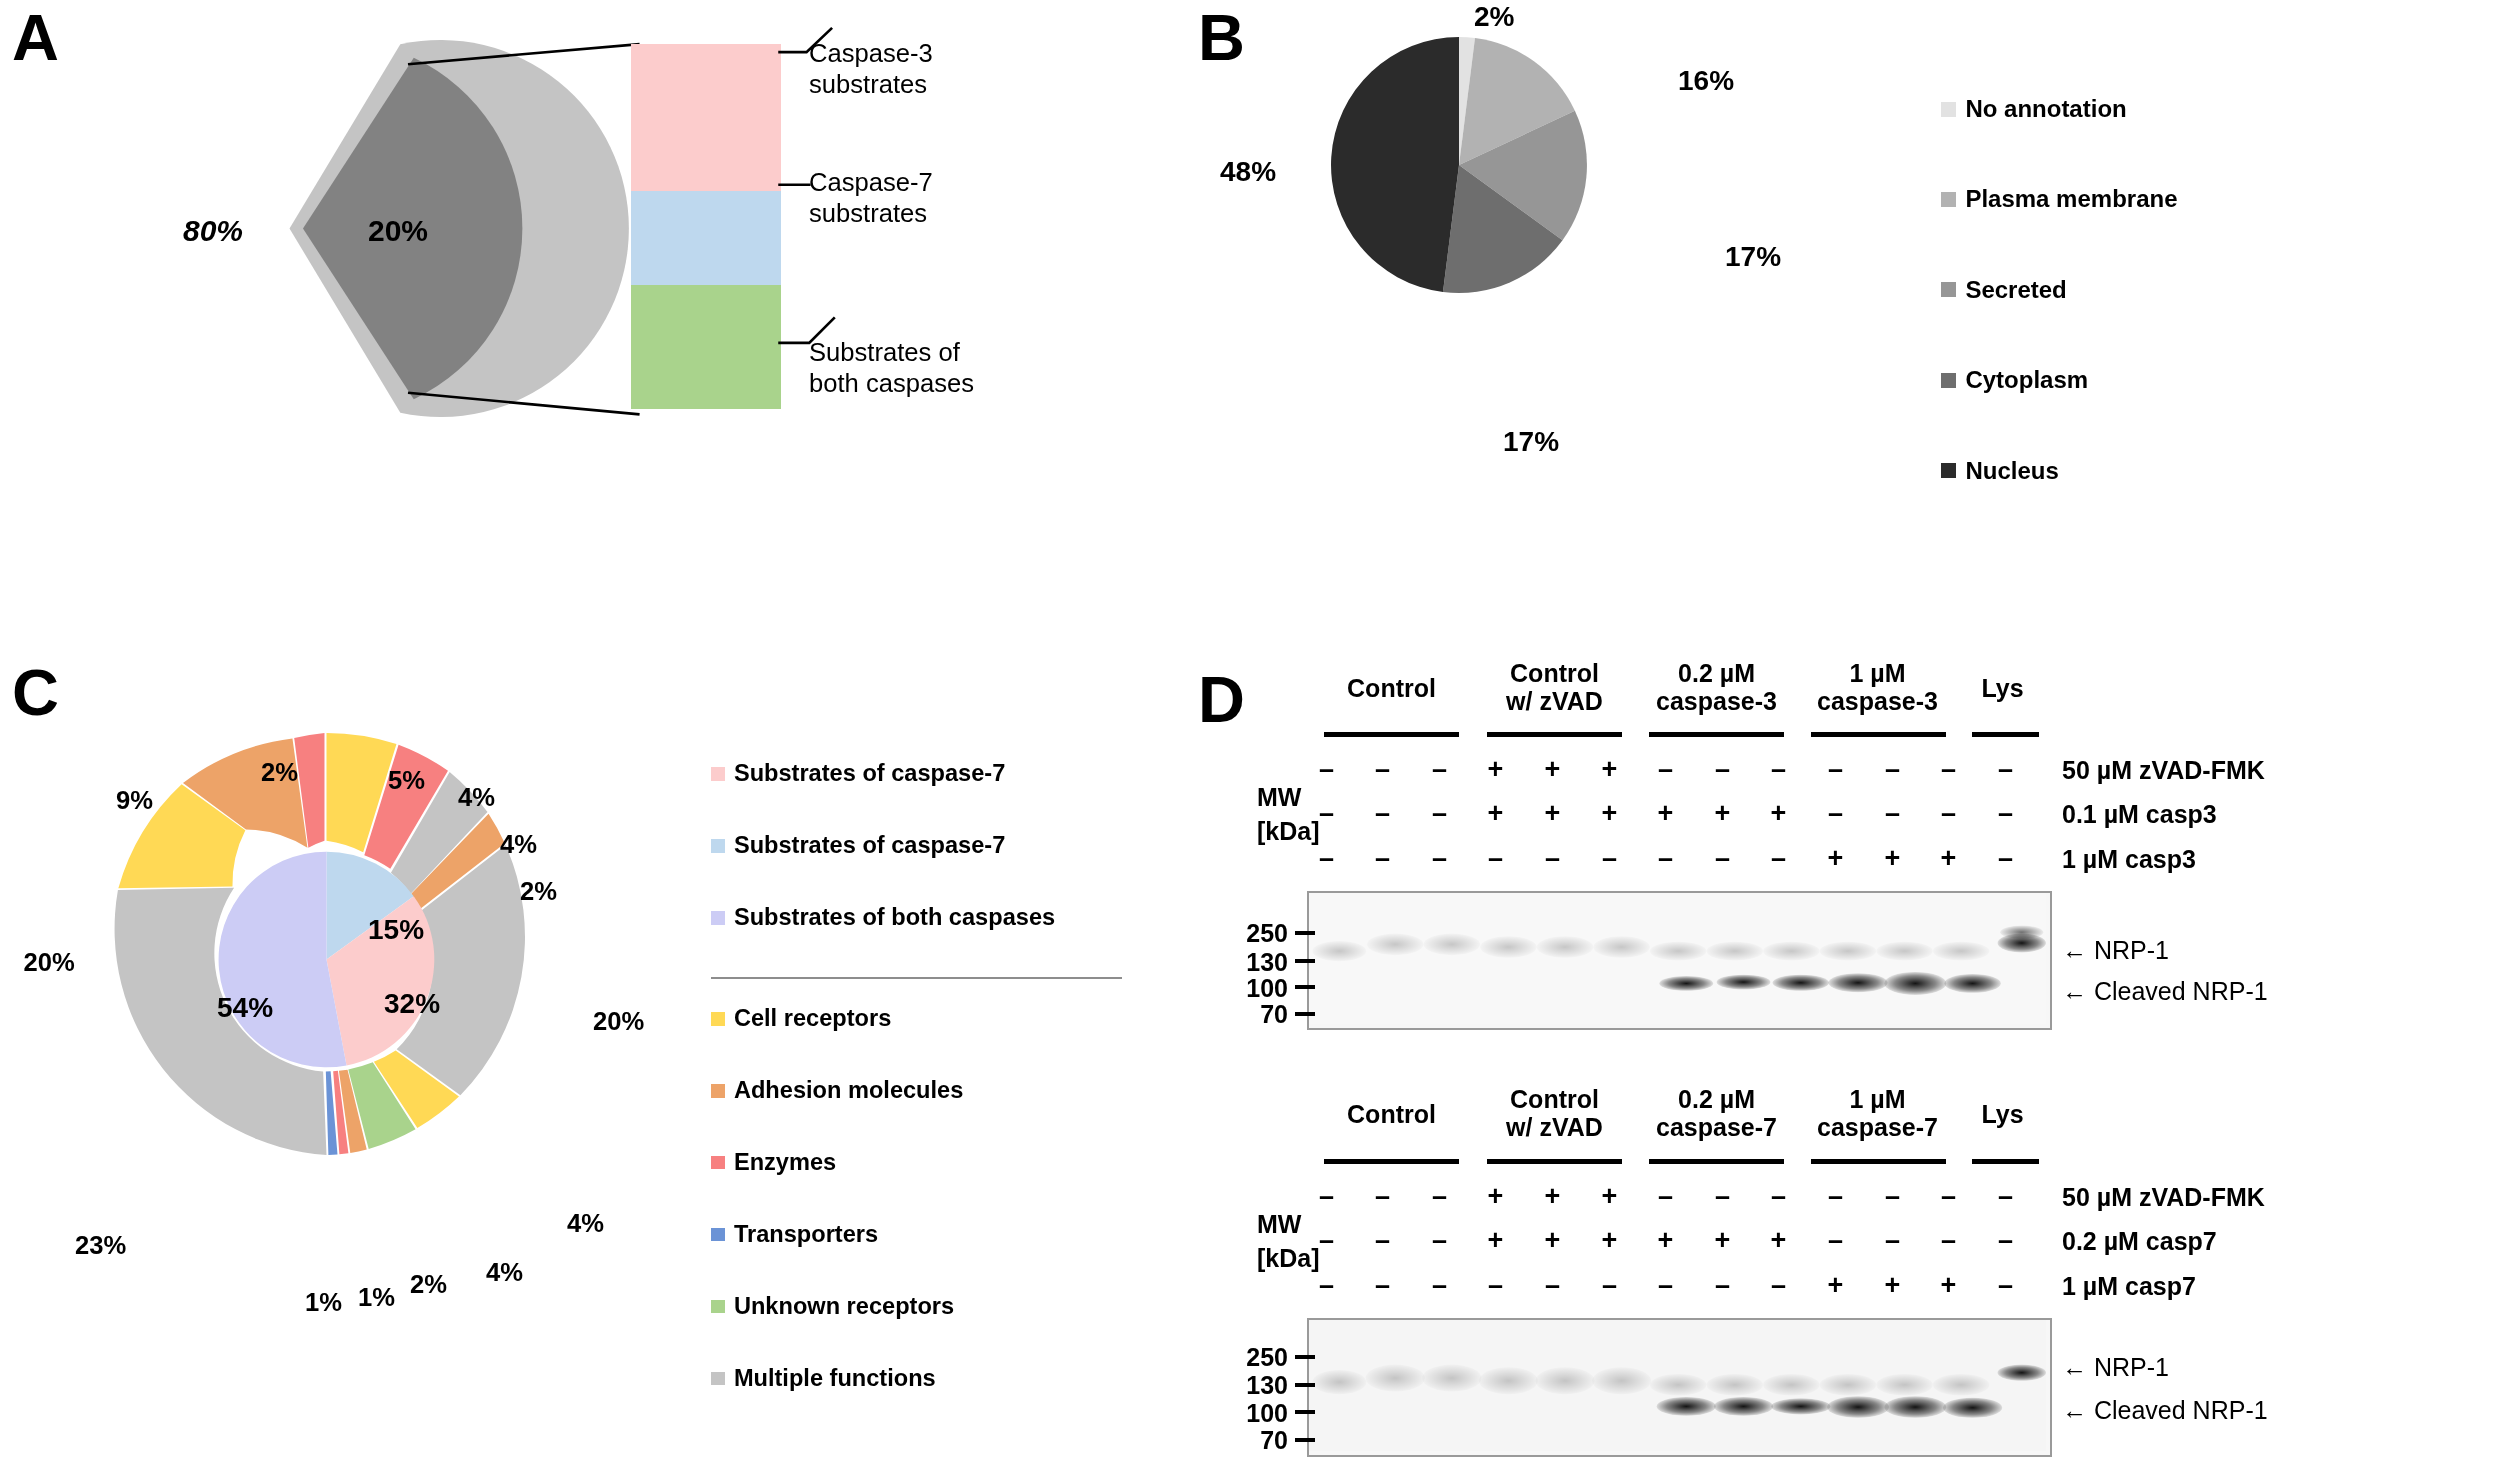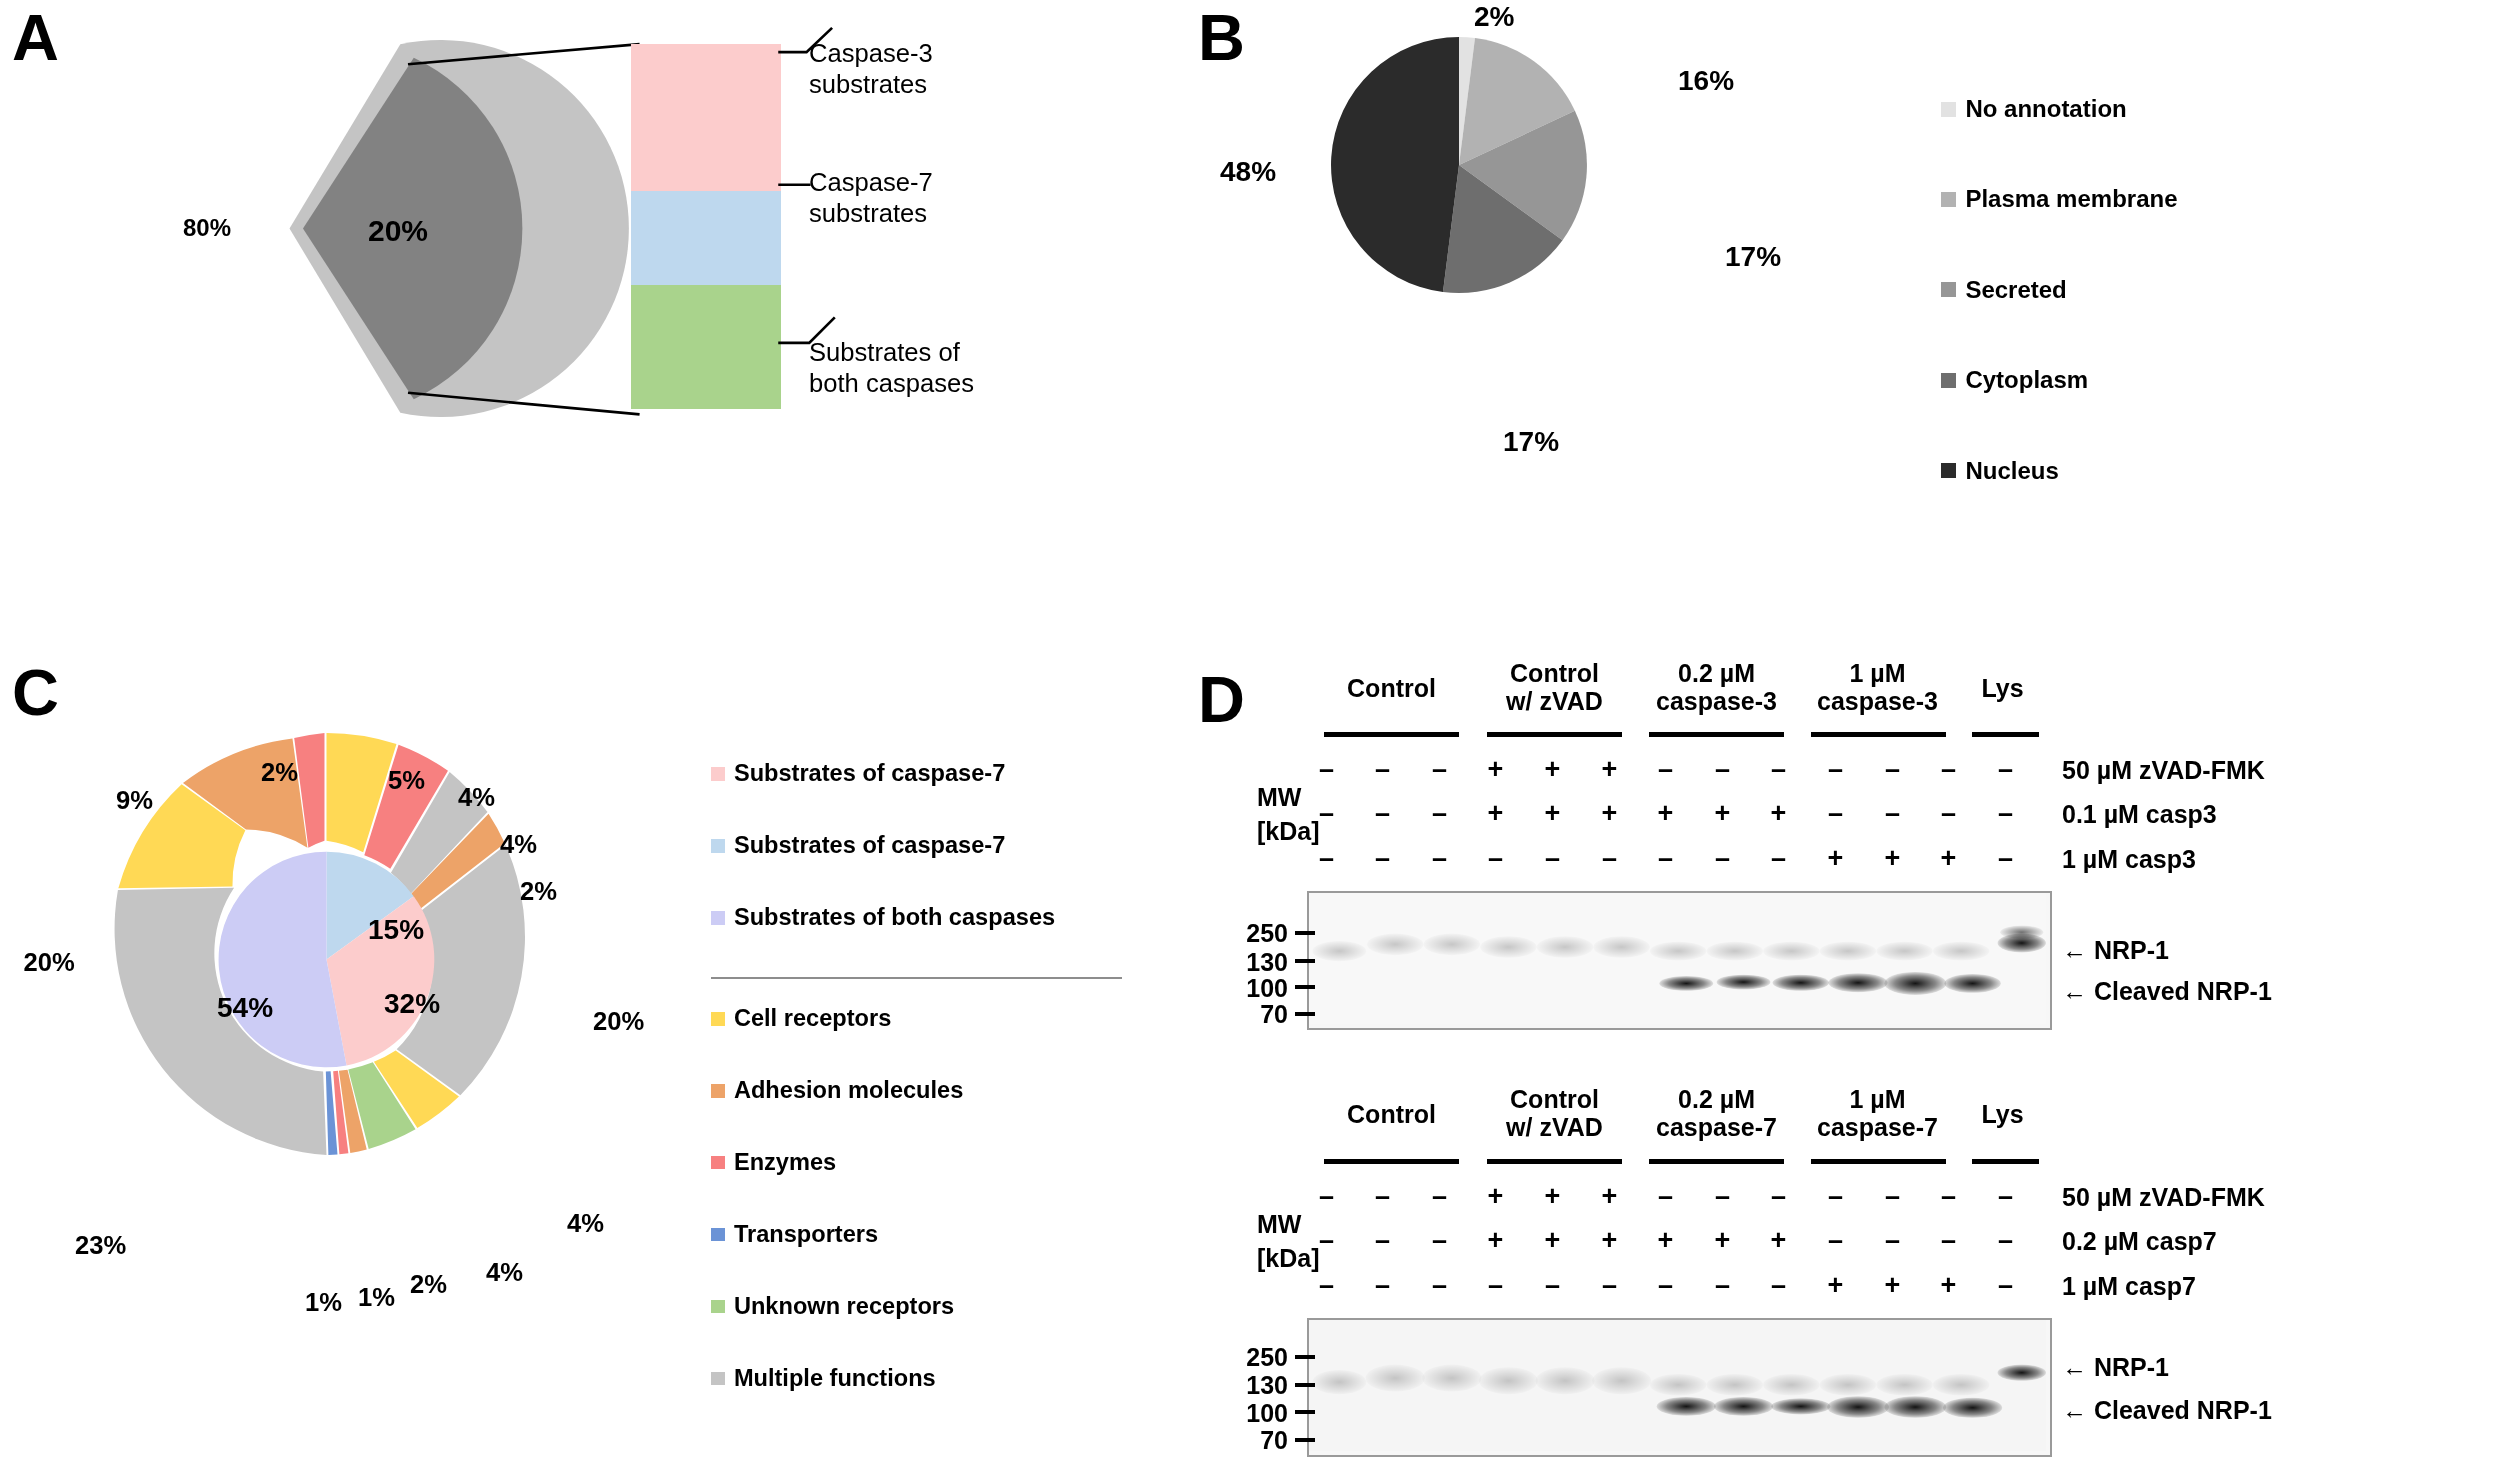--- a/index.html
+++ b/index.html
@@ -33,40 +33,40 @@
   
   #panelD{position:absolute;left:1186px;top:660px;width:1314px;height:821px;}
   .blot{position:absolute;left:0;top:0;width:1314px;}
   .blot .hdr{position:absolute;font-weight:bold;font-size:25px;text-align:center;line-height:1.12;white-space:pre-line;}
   .blot .grpline{position:absolute;height:4.7px;background:#000;}
   .blot .sign{position:absolute;font-weight:bold;font-size:27px;text-align:center;width:31px;}
   .blot .rowlab{position:absolute;font-weight:bold;font-size:25px;white-space:nowrap;}
   .blot .mw{position:absolute;font-weight:bold;font-size:25px;text-align:right;white-space:nowrap;}
   .blot .mwdash{position:absolute;width:20px;height:4px;background:#000;}
   .blot .gel{position:absolute;border:2px solid #9a9a9a;background:#f7f7f7;overflow:hidden;}
-  .blot .arrowlab{position:absolute;font-weight:bold;font-size:25px;white-space:nowrap;}
+  .blot .arrowlab{position:absolute;font-weight:normal;font-size:25px;white-space:nowrap;}
   svg{display:block;overflow:visible;}
 </style>
 </head>
 <body>
 
 <div id="panelA">
   <div class="panel-letter" style="left:12px;top:5.4px;">A</div>
 
   <svg id="pieA" viewBox="0 0 560 560">
 
     <path d="M 280 280 L 444.6 553.6 A 280 280 0 1 0 444.6 6.4 Z" fill="#c4c4c4"></path>
 
     <path d="M 300 280 L 464.6 26.4 A 280 280 0 0 1 464.6 533.6 Z" fill="#828282"></path>
 
     <line x1="456" y1="36" x2="800" y2="6" stroke="#000" stroke-width="4"></line>
     <line x1="456" y1="524" x2="800" y2="556" stroke="#000" stroke-width="4"></line>
   </svg>
 
-  <div class="pct" style="left:183px;top:216px;font-size:24px;">80%</div>
+  <div class="pct" style="left:183px;top:216px;font-size:30px;font-style:italic;">80%</div>
   <div class="pct" style="left:368px;top:216px;font-size:30px;">20%</div>
 
   <div id="barA">
     <div style="height:147px;background:#fccccc;"></div>
     <div style="height:94px;background:#bed8ee;"></div>
     <div style="height:124px;background:#a9d38c;"></div>
   </div>
 
   <svg style="position:absolute;left:778px;top:40px;width:88px;height:377px;" viewBox="0 0 130 560">
     <polyline points="0,18 42,18 80,-18" fill="none" stroke="#000" stroke-width="4"></polyline>

